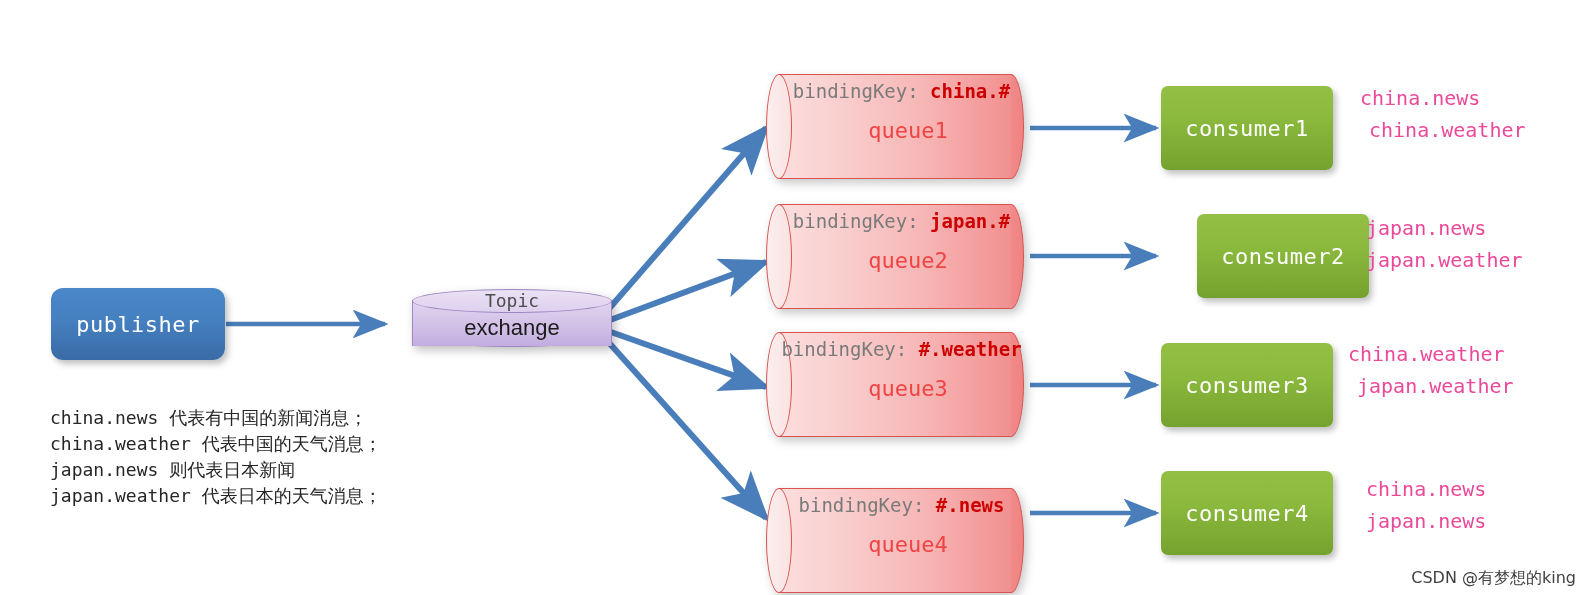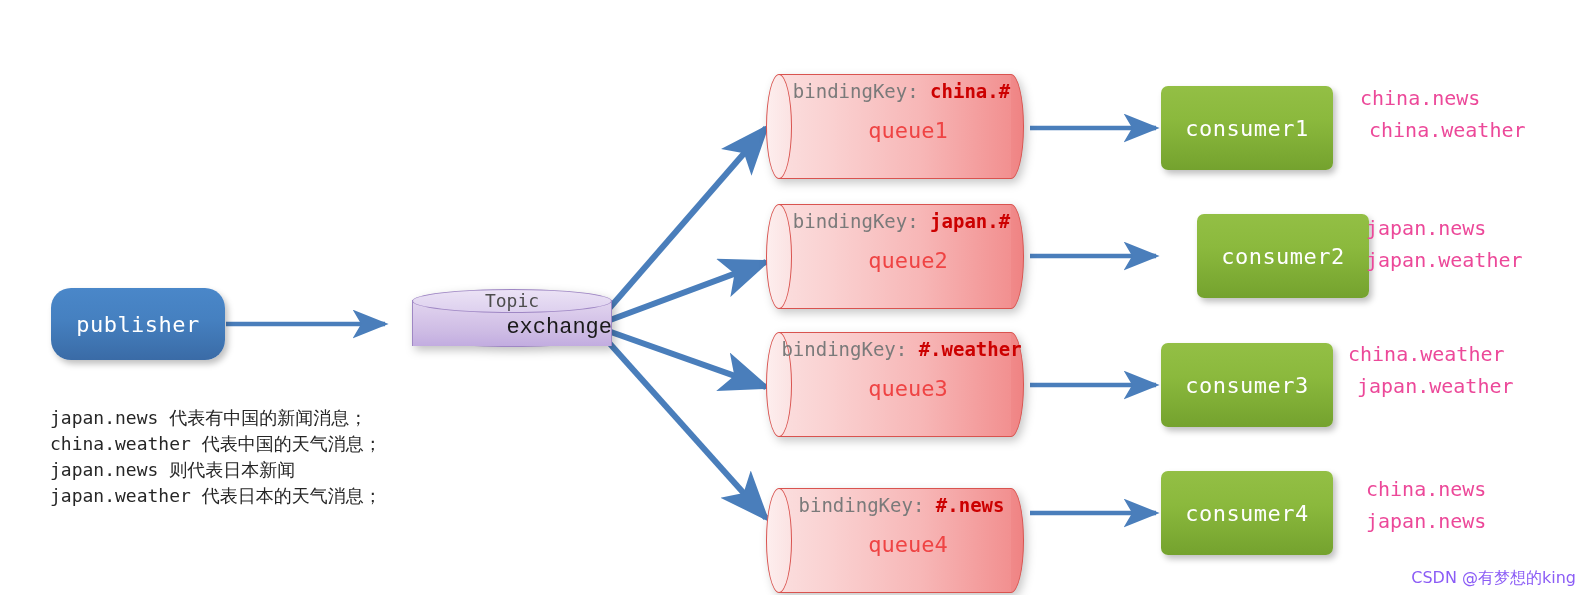--- a/index.html
+++ b/index.html
@@ -25,21 +25,21 @@
     pointer-events: none;
   }
 
   
   .publisher-box {
     position: absolute;
     left: 51px;
     top: 288px;
     width: 174px;
     height: 72px;
-    border-radius: 20px;
+    border-radius: 12px;
     background: linear-gradient(to bottom, #4a87c9 0%, #4580c0 45%, #3a6ba6 100%);
     box-shadow: 3px 4px 6px rgba(0,0,0,0.25);
     display: flex;
     align-items: center;
     justify-content: center;
   }
   .publisher-label {
     color: #ffffff;
     font-size: 22px;
     font-family: "DejaVu Sans Mono", monospace;
@@ -100,24 +100,24 @@
     color: #4d4d4d;
     font-family: "DejaVu Sans Mono", monospace;
   }
   .exchange-main-label {
     position: absolute;
     left: 0;
     top: 24px;
     width: 200px;
     height: 30px;
     line-height: 30px;
-    text-align: right;
+    text-align: center;
     font-size: 22px;
     color: #1a1a1a;
-    font-family: Liberation Mono, monospace;
+    font-family: Liberation Sans, sans-serif;
   }
 
   
   .queue {
     position: absolute;
     width: 258px;
     height: 76px;
     filter: drop-shadow(3px 4px 5px rgba(0,0,0,0.22));
   }
   .queue-body {
@@ -224,21 +224,21 @@
     white-space: nowrap;
   }
   .legend div { display: block; }
 
   
   .watermark {
     position: absolute;
     right: 14px;
     bottom: 6px;
     font-size: 16px;
-    color: #8b5cf6;
+    color: #404040;
     font-family: "DejaVu Sans", sans-serif;
     white-space: nowrap;
   }
 </style>
 </head>
 <body>
 
 <div id="canvas">
 
   <svg id="wires" viewBox="0 0 1590 595">
@@ -358,21 +358,21 @@
   <div class="routing-note" style="left:1348px; top:338px;">
     <span class="rn-line">china.weather</span>
     <span class="rn-line indent">japan.weather</span>
   </div>
   <div class="routing-note" style="left:1366px; top:473px;">
     <span class="rn-line">china.news</span>
     <span class="rn-line">japan.news</span>
   </div>
 
   <div class="legend">
-    <div>japan.news 代表有中国的新闻消息；</div>
+    <div>china.news 代表有中国的新闻消息；</div>
     <div>china.weather 代表中国的天气消息；</div>
     <div>japan.news 则代表日本新闻</div>
     <div>japan.weather 代表日本的天气消息；</div>
   </div>
 
   <div class="watermark">CSDN @有梦想的king</div>
 
 </div>
 
 </body></html>

